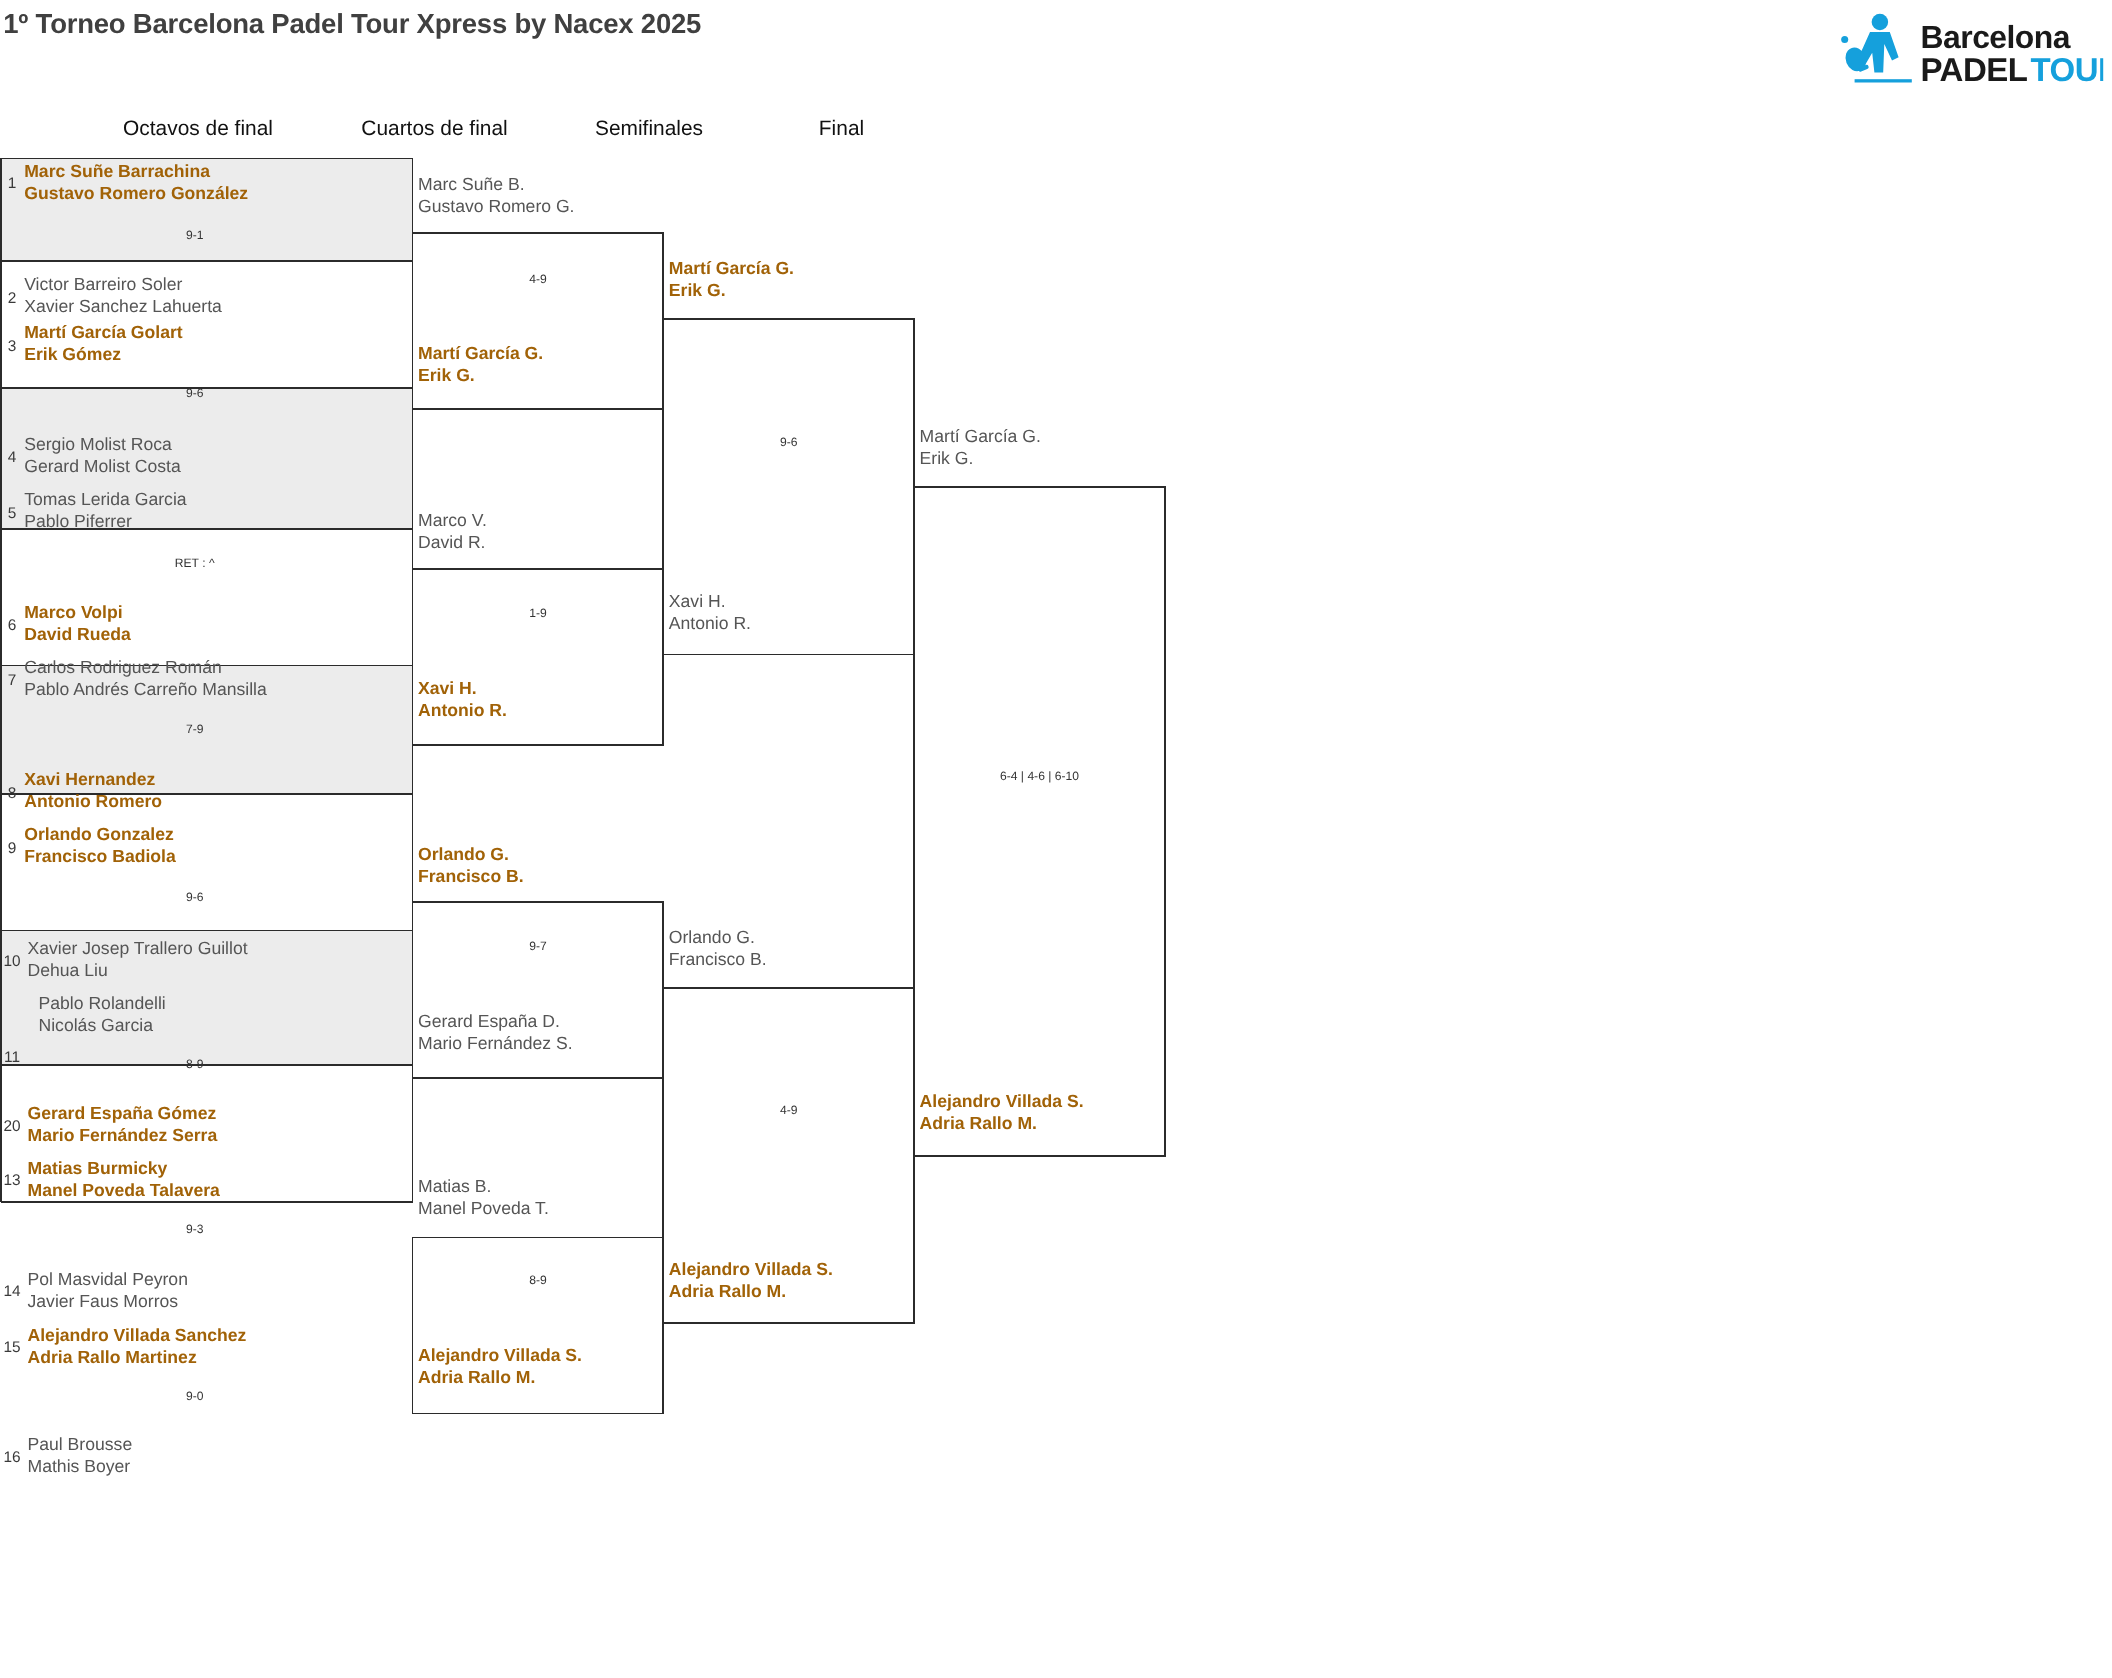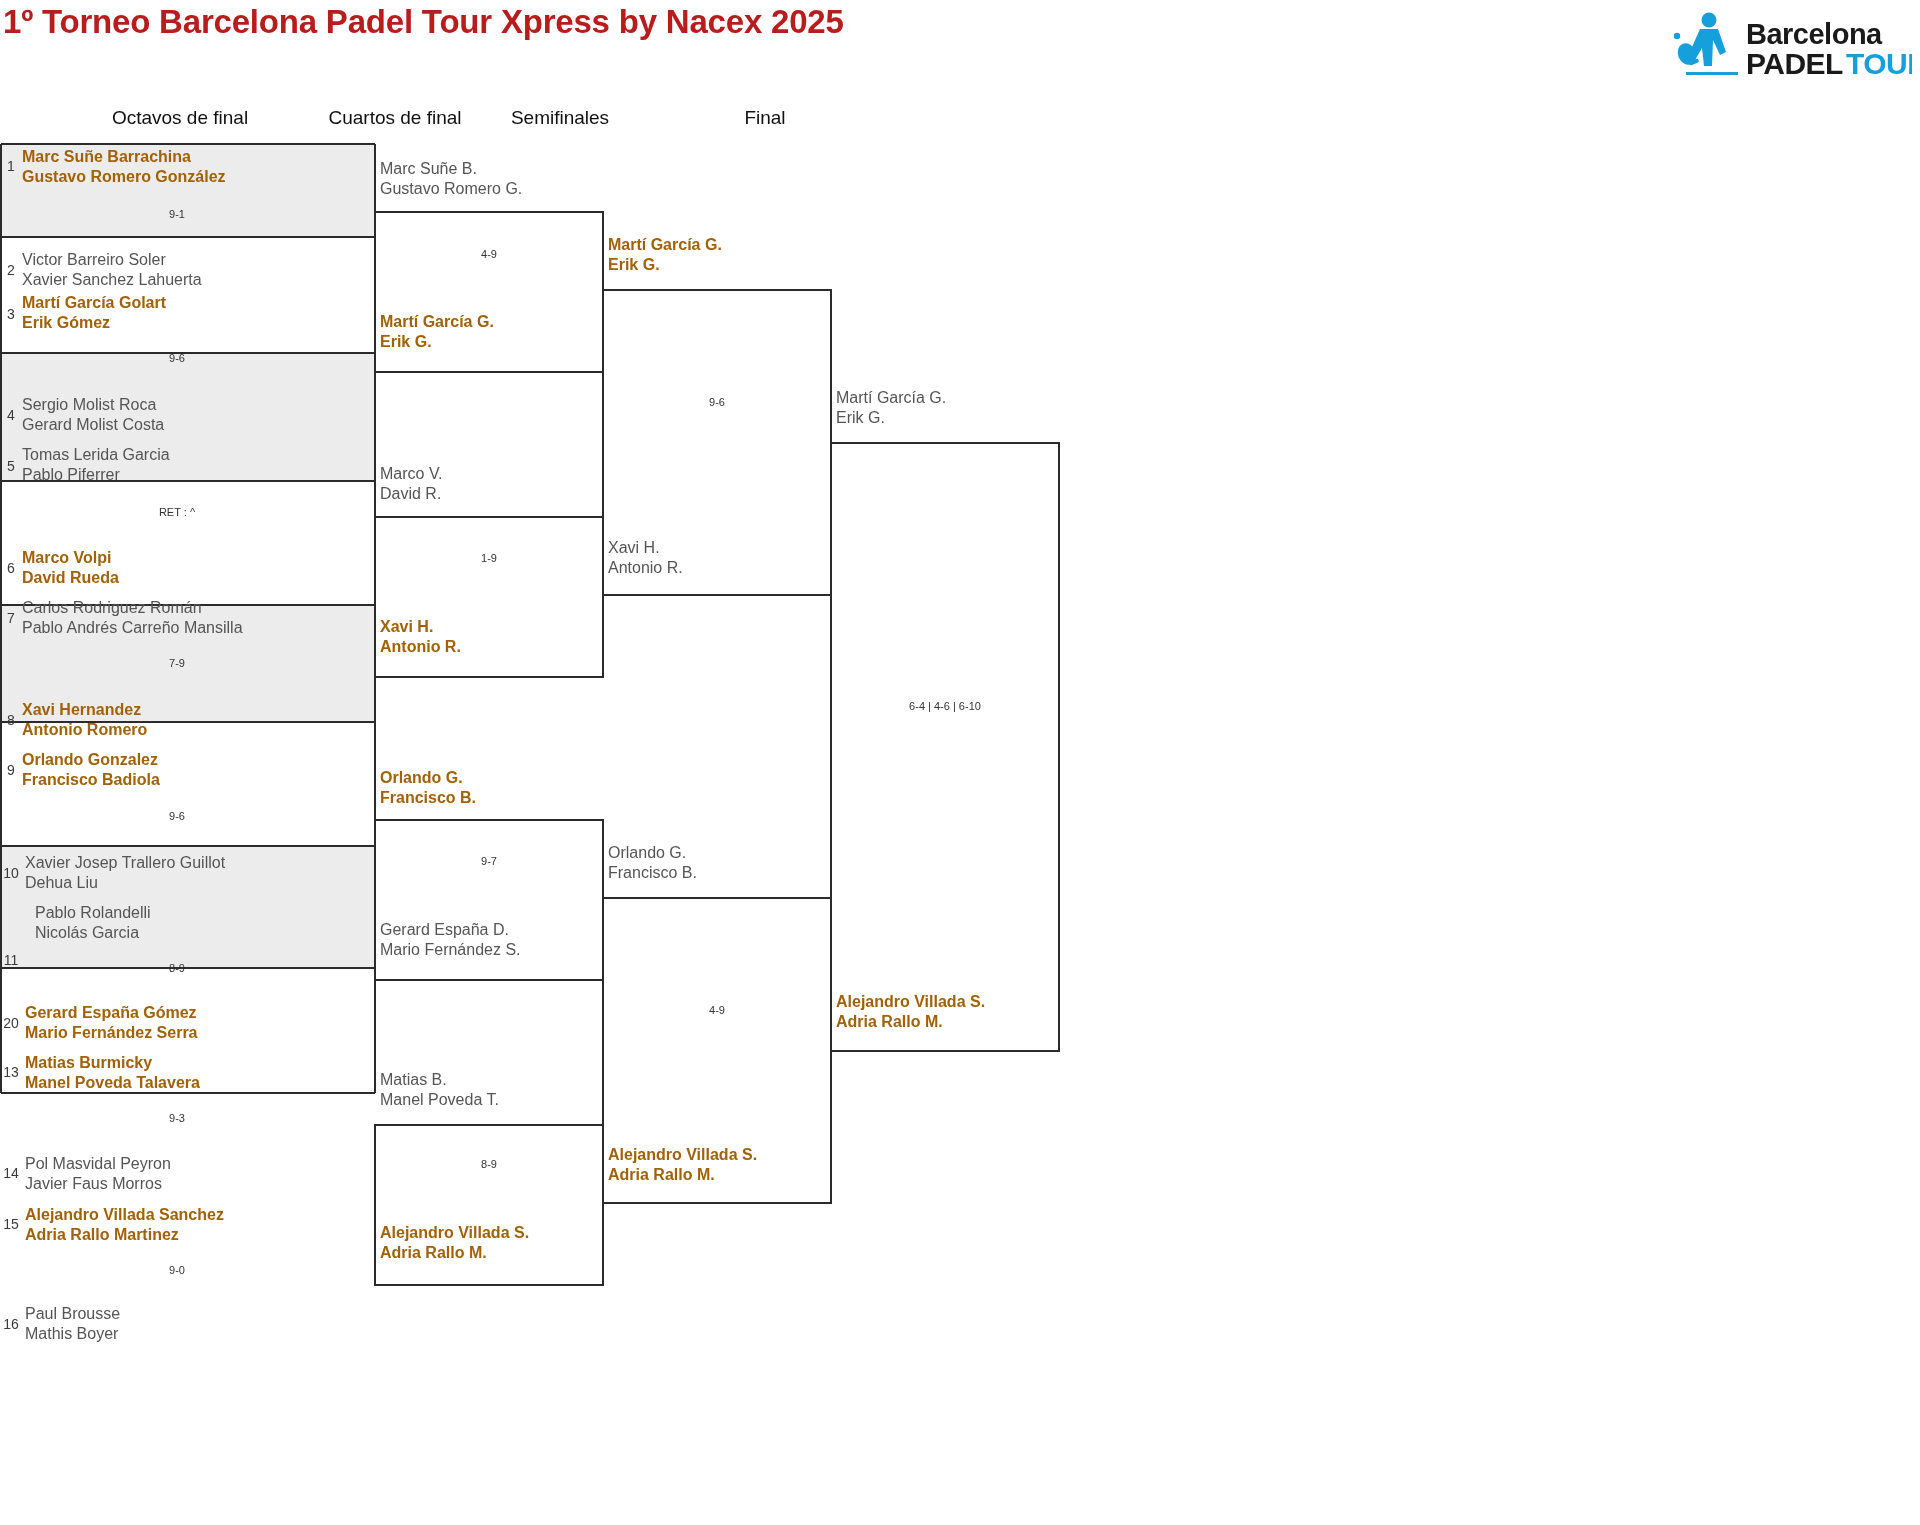--- a/index.html
+++ b/index.html
@@ -7,21 +7,21 @@
   body{
     width:1920px;height:1525px;
     font-family:"Liberation Sans","DejaVu Sans",sans-serif;
     -webkit-font-smoothing:antialiased;
     position:relative;
     overflow:hidden;
   }
   
   #header{position:absolute;left:0;top:0;width:1920px;height:100px;}
   #title-block{position:absolute;left:3px;top:6px;}
-  #title-line1{font-size:33px;font-weight:700;color:#b91c1c;letter-spacing:-0.2px;line-height:32px;white-space:nowrap;}
+  #title-line1{font-size:25px;font-weight:700;color:#404040;letter-spacing:-0.2px;line-height:32px;white-space:nowrap;}
   #title-line2{font-size:25px;font-weight:700;color:#111111;letter-spacing:-0.2px;line-height:32px;white-space:nowrap;}
 
   
   #logo{position:absolute;right:8px;top:8px;width:250px;height:76px;}
   #logo svg{display:block;}
 
   
   .round-head{
     position:absolute;font-size:19px;color:#111111;font-weight:400;
     white-space:nowrap;text-align:center;
@@ -68,21 +68,21 @@
 
       <text x="84" y="36" font-family="Liberation Sans, sans-serif" font-size="29" font-weight="bold" fill="#1a1a1a" letter-spacing="-0.5">Barcelona</text>
       <text x="84" y="66" font-family="Liberation Sans, sans-serif" font-size="30" font-weight="bold" fill="#1a1a1a" letter-spacing="-0.5">PADEL</text>
       <text x="184" y="66" font-family="Liberation Sans, sans-serif" font-size="30" font-weight="bold" fill="#15a0dc" letter-spacing="-0.5">TOUR</text>
     </svg>
   </div>
 </div>
 
 <div class="round-head" style="left:60px;top:107px;width:240px;">Octavos de final</div>
 <div class="round-head" style="left:300px;top:107px;width:190px;">Cuartos de final</div>
-<div class="round-head" style="left:470px;top:107px;width:180px;">Semifinales</div>
+<div class="round-head" style="left:500px;top:107px;width:180px;">Semifinales</div>
 <div class="round-head" style="left:690px;top:107px;width:150px;">Final</div>
 
 <div id="bracket">
 
   <div class="r1pair shade" style="top:144px;height:93px;"></div>
   <div class="r1pair" style="top:237px;height:116px;"></div>
   <div class="r1pair shade" style="top:353px;height:128px;"></div>
   <div class="r1pair" style="top:481px;height:124px;"></div>
   <div class="r1pair shade" style="top:605px;height:117px;"></div>
   <div class="r1pair" style="top:722px;height:124px;"></div>

